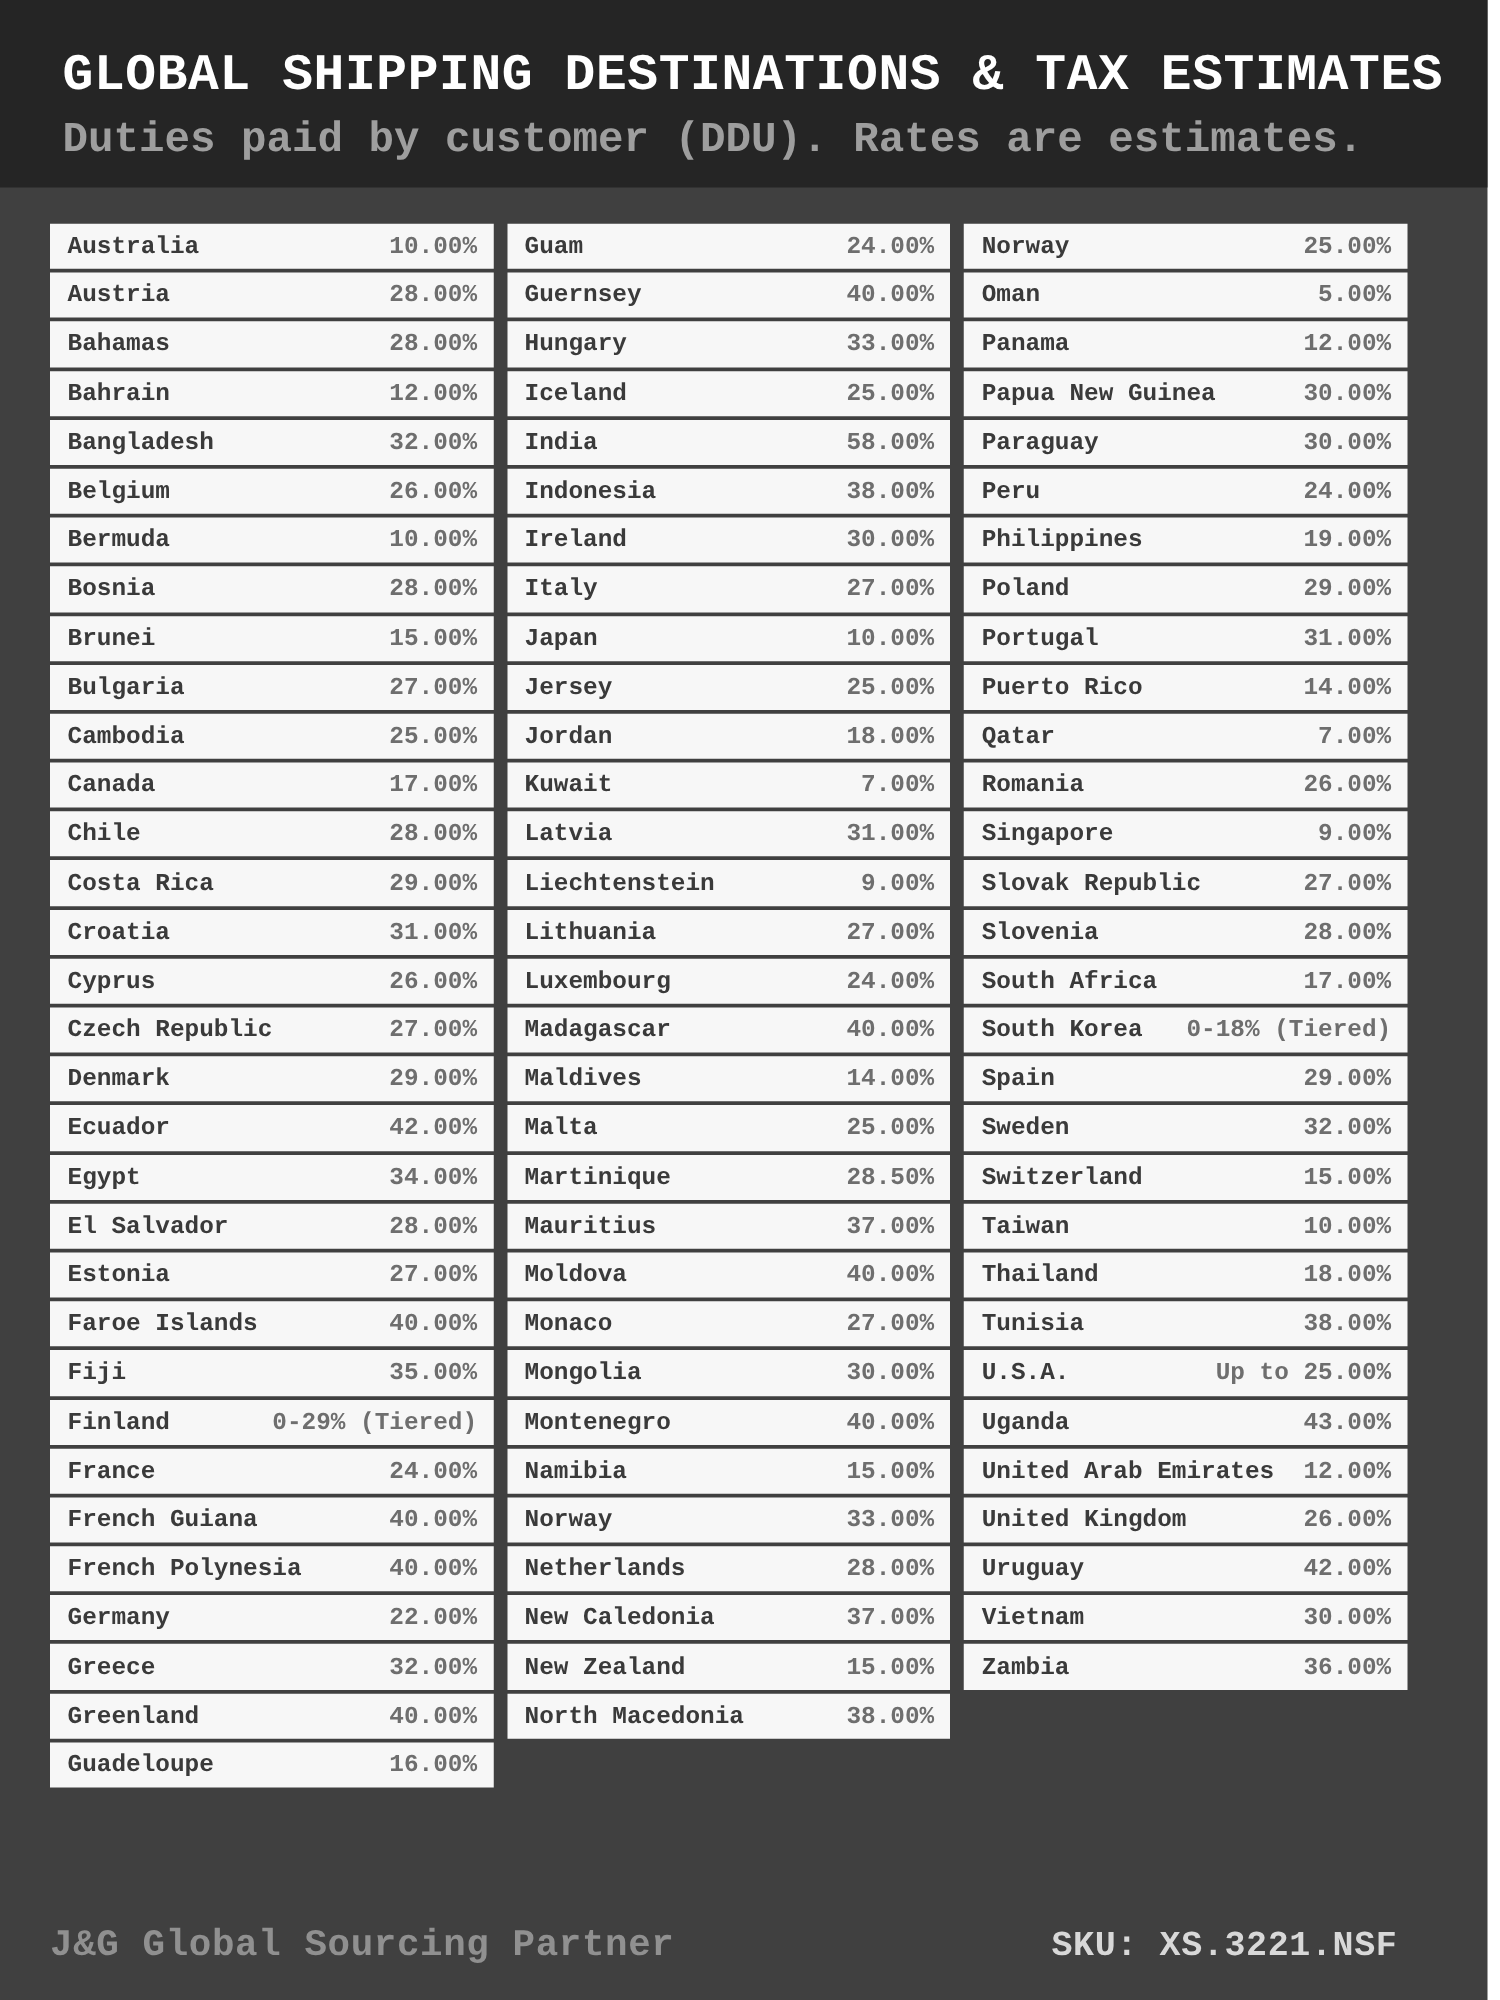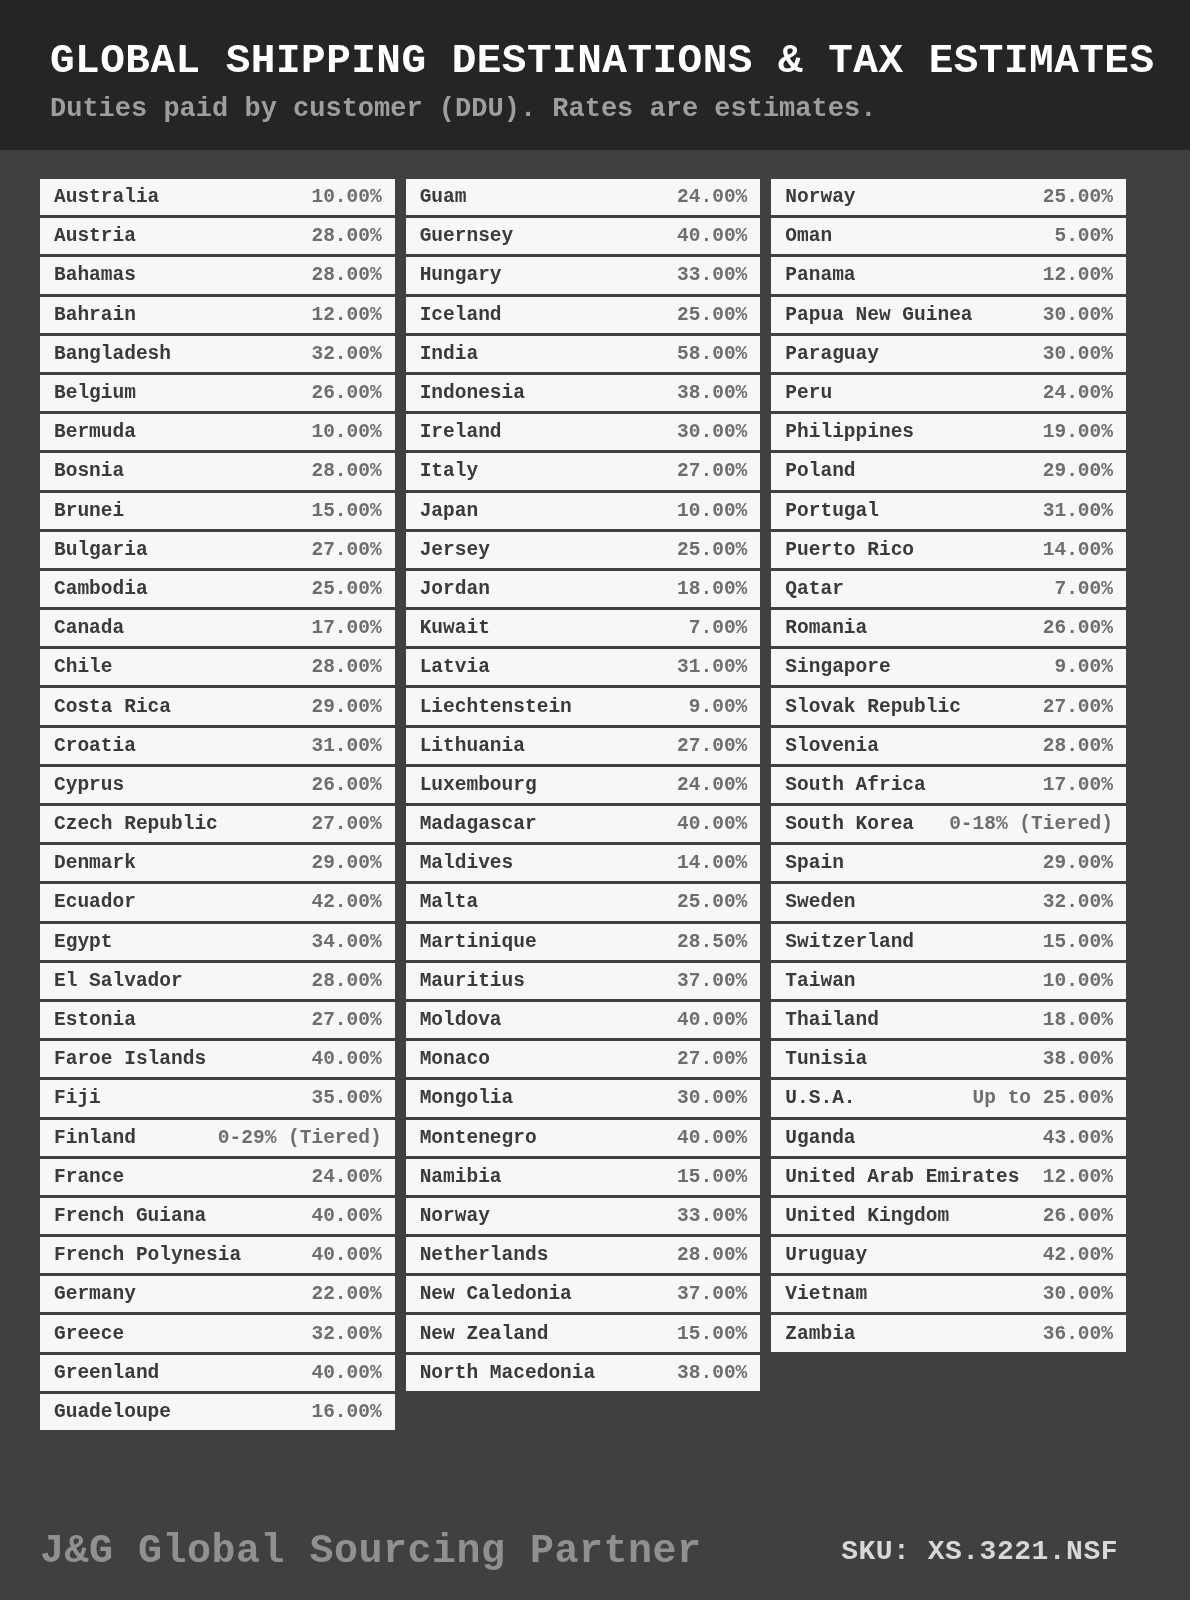--- a/index.html
+++ b/index.html
@@ -21,21 +21,21 @@
   .title {
     color: #ffffff;
     font-size: 41px;
     font-weight: 700;
     letter-spacing: 0.5px;
     white-space: nowrap;
   }
   .subtitle {
     margin-top: 10px;
     color: #9e9e9e;
-    font-size: 27px;
+    font-size: 34px;
     font-weight: 700;
   }
   .table-area {
     position: absolute;
     top: 179px;
     left: 40px;
     right: 64px;
     display: grid;
     grid-template-columns: repeat(3, 1fr);
     column-gap: 11px;
@@ -68,21 +68,21 @@
     position: absolute;
     left: 40px;
     right: 72px;
     bottom: 26px;
     display: flex;
     justify-content: space-between;
     align-items: center;
   }
   .brand {
     color: #909090;
-    font-size: 40px;
+    font-size: 30px;
     font-weight: 700;
     letter-spacing: 0.5px;
   }
   .sku {
     color: #d8d8d8;
     font-size: 28px;
     font-weight: 700;
     letter-spacing: 0.5px;
   }
 </style>

